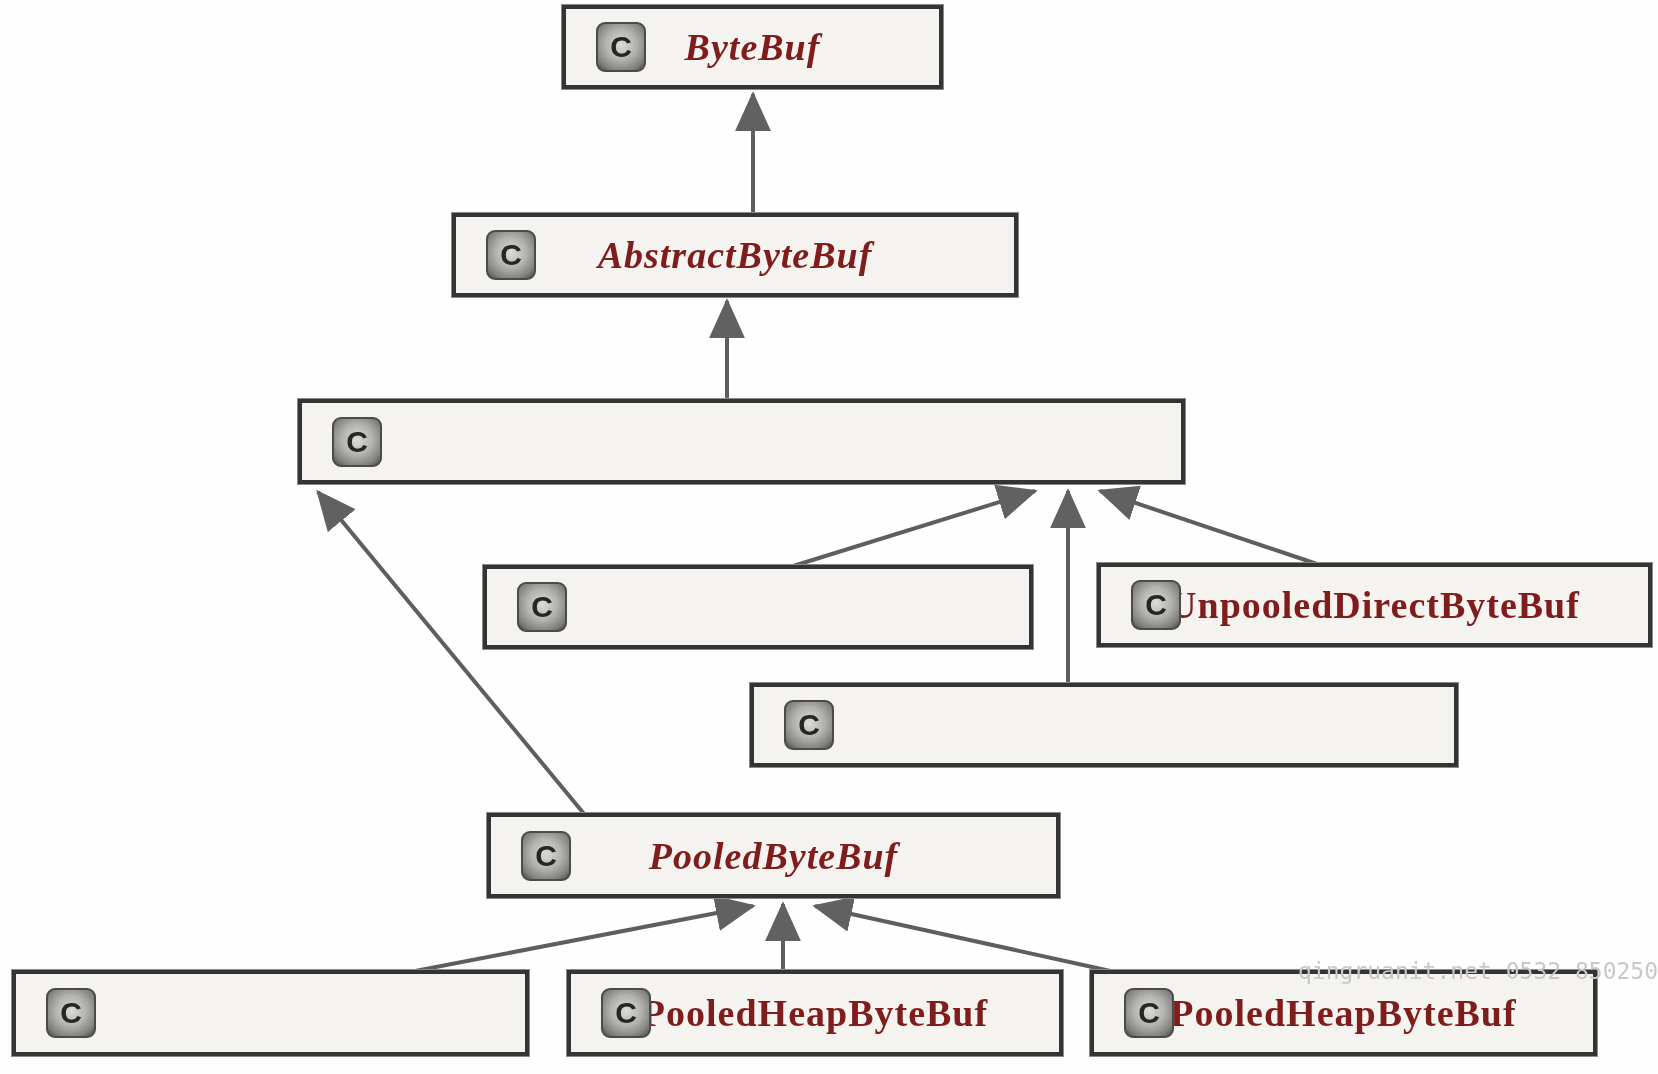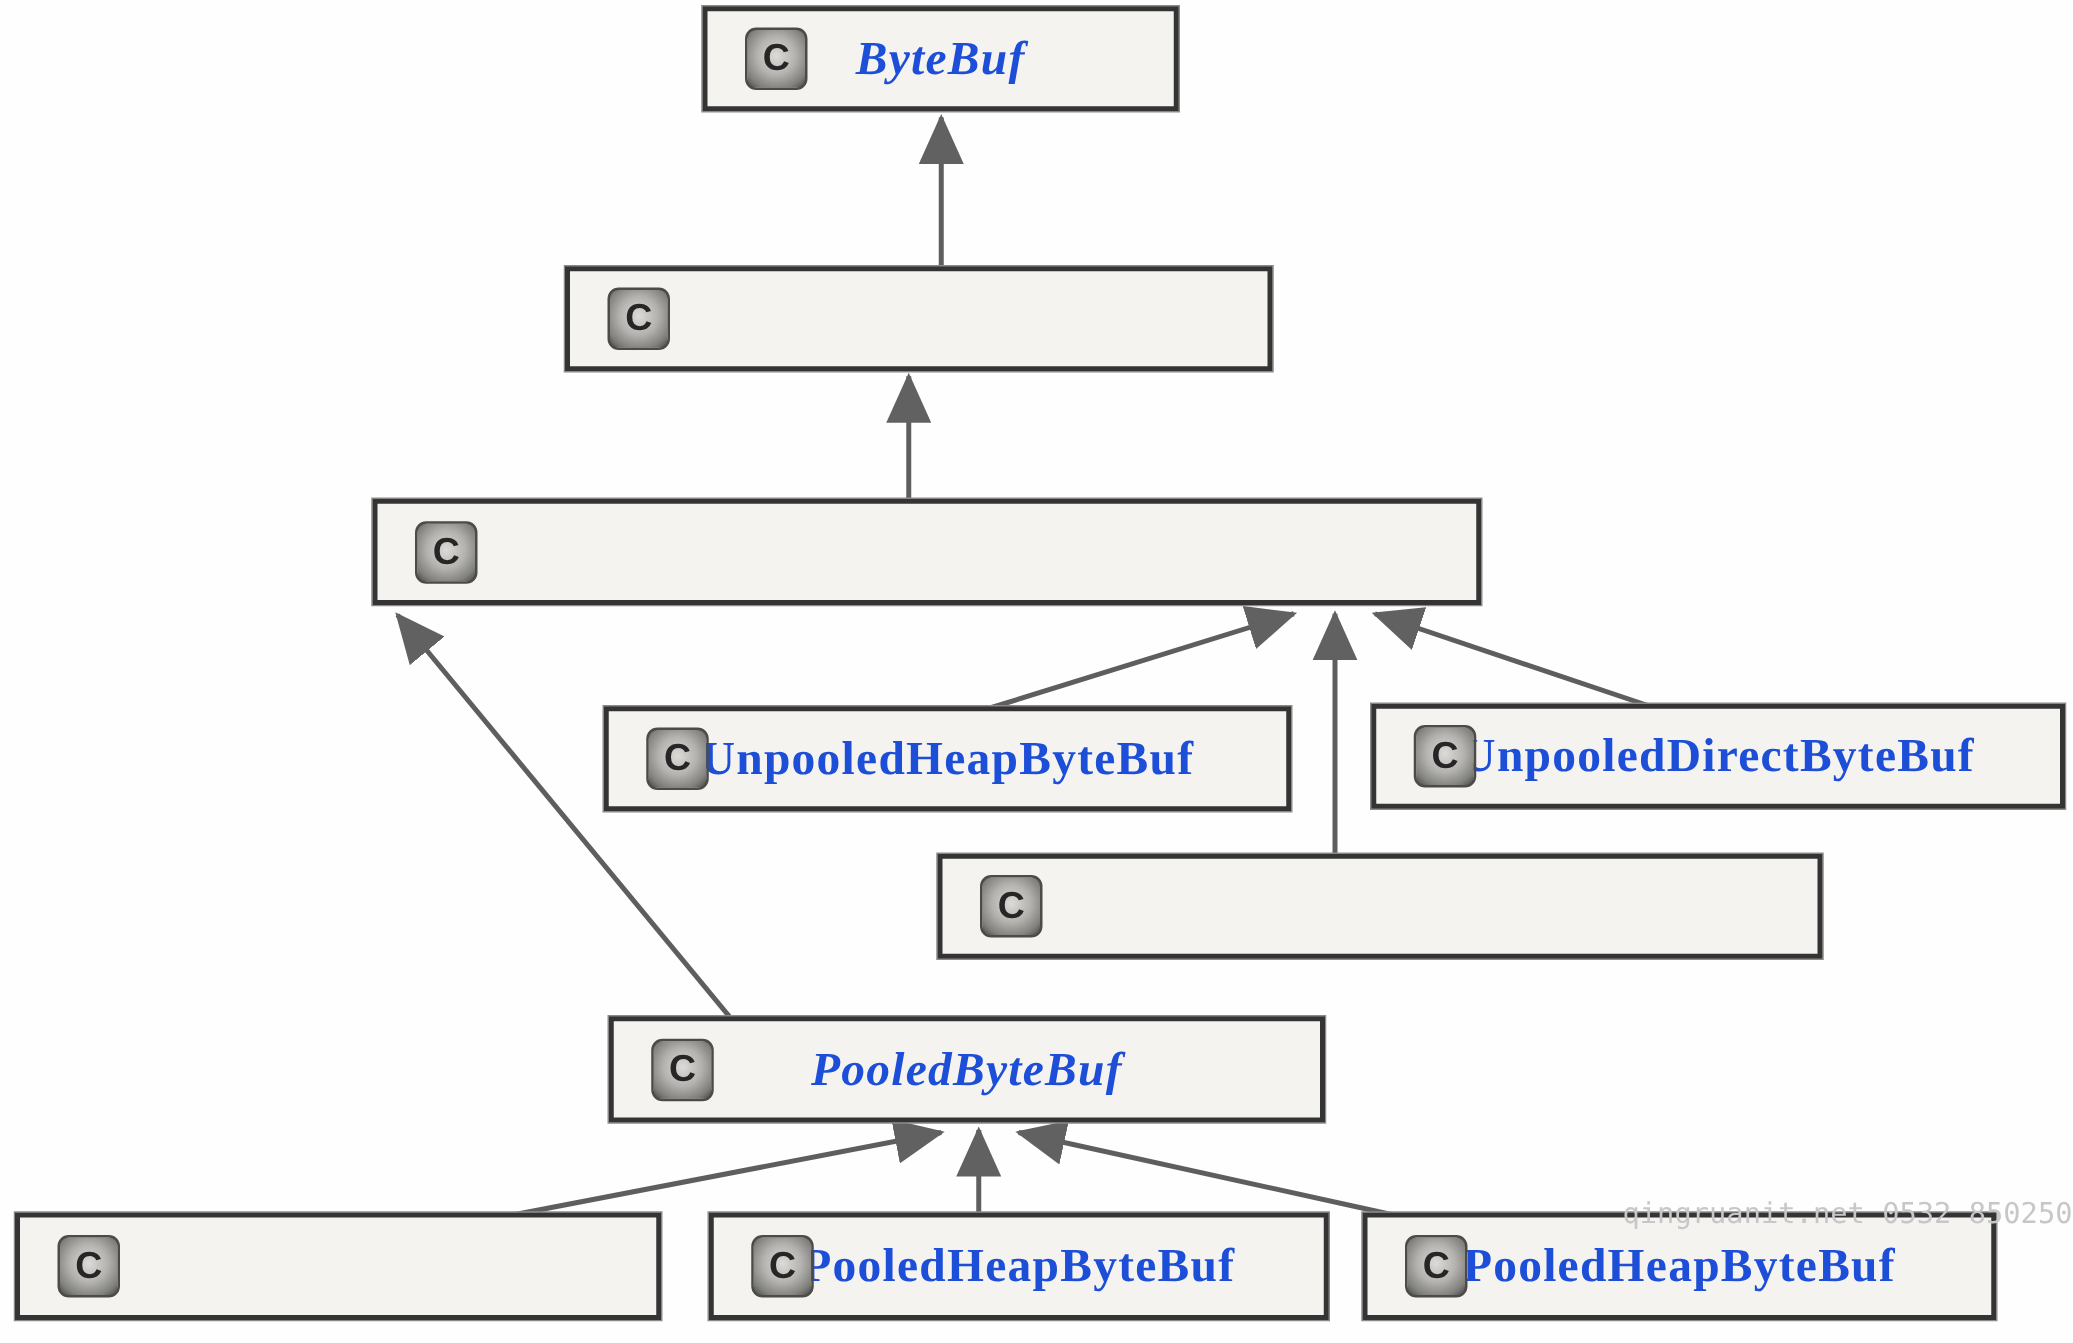--- a/index.html
+++ b/index.html
@@ -50,21 +50,21 @@
   .cletter {
     font-family: "Liberation Sans", sans-serif;
     font-weight: bold;
     font-size: 30px;
     color: #262626;
     line-height: 1;
   }
   .nlabel {
     font-weight: bold;
     font-size: 38px;
-    color: #1d4ed8;
+    color: #7f1d1d;
     letter-spacing: 1px;
     white-space: nowrap;
   }
   .node.abstract .nlabel {
     font-style: italic;
   }
   .watermark {
     position: absolute;
     left: 1298px;
     top: 958px;
@@ -101,33 +101,33 @@
     <span class="cicon">
         <span class="cletter">C</span>
       </span>
     <span class="nlabel">ByteBuf</span>
   </div>
 
   <div class="node abstract" style="left:452px; top:213px; width:566px; height:84px;">
     <span class="cicon">
         <span class="cletter">C</span>
       </span>
+    <span class="nlabel">AbstractByteBuf</span>
   </div>
 
   <div class="node abstract" style="left:298px; top:399px; width:887px; height:85px;">
     <span class="cicon">
         <span class="cletter">C</span>
       </span>
   </div>
 
   <div class="node" style="left:483px; top:565px; width:550px; height:84px;">
     <span class="cicon">
         <span class="cletter">C</span>
       </span>
-    <span class="nlabel">UnpooledHeapByteBuf</span>
   </div>
 
   <div class="node" style="left:1097px; top:563px; width:555px; height:84px;">
     <span class="cicon">
         <span class="cletter">C</span>
       </span>
     <span class="nlabel">UnpooledDirectByteBuf</span>
   </div>
 
   <div class="node" style="left:750px; top:683px; width:708px; height:84px;">

